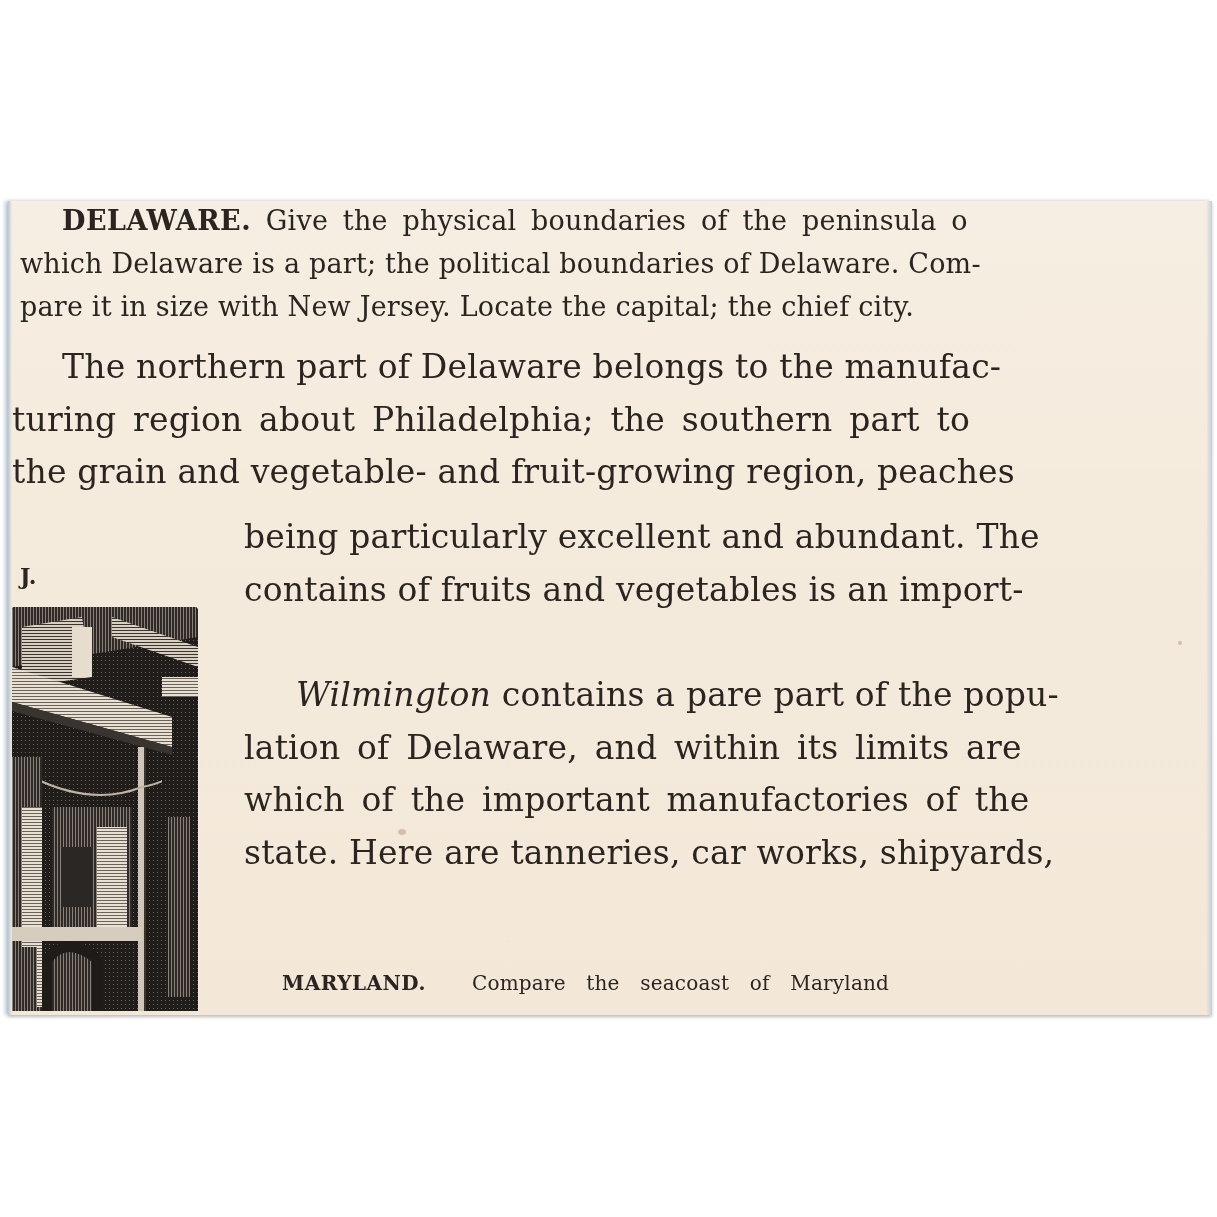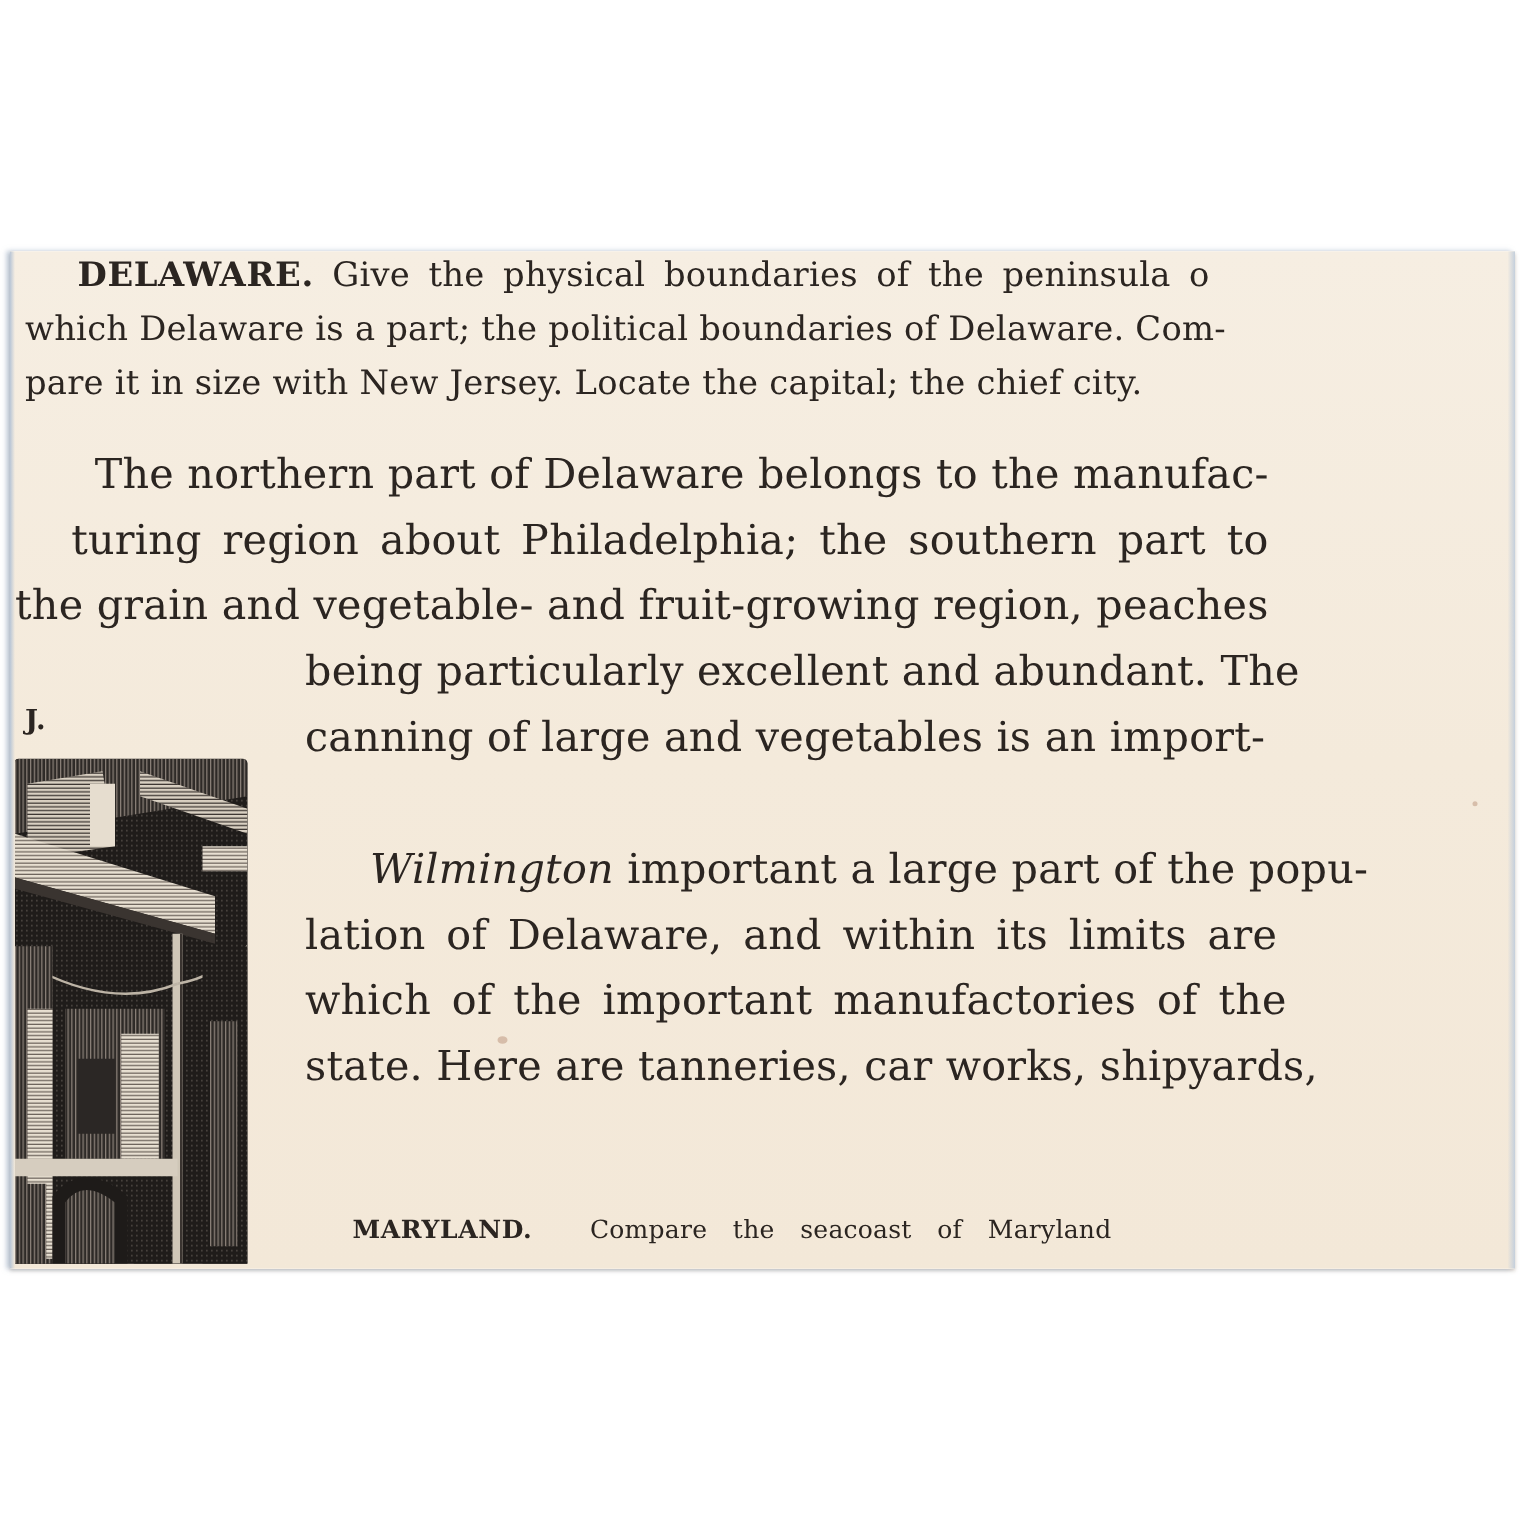--- a/index.html
+++ b/index.html
@@ -106,33 +106,33 @@
 
 <div class="page">
   <div class="clipping">
 
     <div class="txt q" style="left:12px; top:-2px;">
       <span class="qline" style="padding-left:42px;"><b>DELAWARE.</b><span class="justify-wide"> Give the physical boundaries of the peninsula o</span></span>
       <span class="qline">which Delaware is a part; the political boundaries of Delaware.  Com-</span>
       <span class="qline">pare it in size with New Jersey.  Locate the capital; the chief city.</span>
     </div>
 
-    <div class="txt body" style="left:4px; top:152px;text-align:right;">
+    <div class="txt body" style="left:4px; top:140px;">
       <span class="line" style="padding-left:50px;">The northern part of Delaware belongs to the manufac-</span>
       <span class="line justify-wide">turing region about Philadelphia; the southern part to</span>
       <span class="line">the grain and vegetable- and fruit-growing region, peaches</span>
     </div>
 
     <div class="txt body" style="left:236px; top:310px;">
       <span class="line">being particularly excellent and abundant.  The</span>
-      <span class="line">canning of large and vegetables is an import-</span>
+      <span class="line">contains of fruits and vegetables is an import-</span>
     </div>
 
     <div class="txt body" style="left:236px; top:468px;">
-      <span class="line" style="padding-left:52px;"><span class="italic">Wilmington</span><span> important a large part of the popu-</span></span>
+      <span class="line" style="padding-left:52px;"><span class="italic">Wilmington</span><span> contains a pare part of the popu-</span></span>
       <span class="line justify-wide">lation of Delaware, and within its limits are</span>
       <span class="line justify-wide">which of the important manufactories of the</span>
       <span class="line">state.  Here are tanneries, car works, shipyards,</span>
     </div>
 
     <div class="txt maryland-row">
       <b>MARYLAND.</b><span style="display:inline-block; width:46px;"></span><span class="justify-wider">Compare the seacoast of Maryland</span>
     </div>
 
     <div class="fig-label" style="top:362px;">J.</div>

